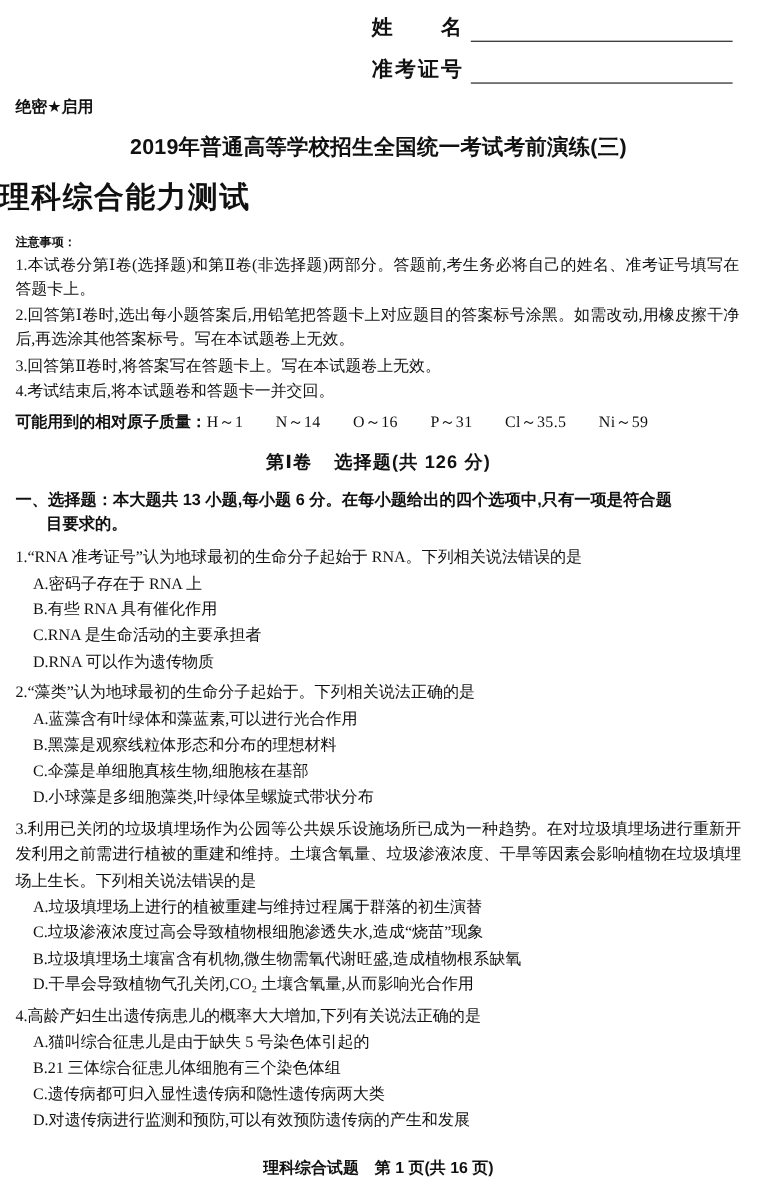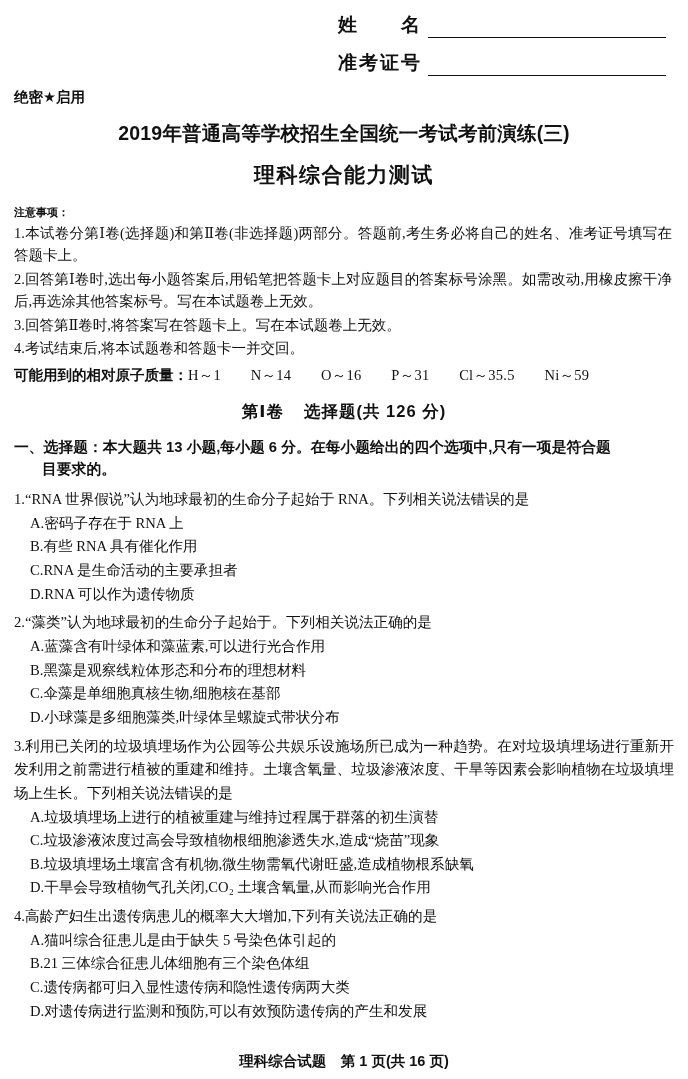--- a/index.html
+++ b/index.html
@@ -59,22 +59,21 @@
   
   .exam-title {
     text-align: center;
     font-size: 19.5px;
     font-weight: bold;
     margin-top: 13px;
     letter-spacing: 0.2px;
     font-family: "Liberation Sans", "DejaVu Sans", sans-serif;
   }
   .subject-title {
-    text-align: center;
-    font-size: 21px;
+    font-size: 27px;
     font-weight: bold;
     margin-top: 14px;
     letter-spacing: 1.5px;
     font-family: "Liberation Sans", "DejaVu Sans", sans-serif;
   }
 
   
   .notice-head {
     margin: 16px 0 2px 14px;
     font-size: 11px;
@@ -203,21 +202,21 @@
 
   <div class="section-intro">
     <span>一、选择题：本大题共 13 小题,每小题 6 分。在每小题给出的四个选项中,只有一项是符合题</span>
     <span class="indent2">目要求的。</span>
   </div>
 
   <div class="questions">
 
     <div>
       <div class="q-stem">
-        <span>1.</span><span>“RNA 世界假说”认为地球最初的生命分子起始于 RNA。下列相关说法错误的是</span>
+        <span>1.</span><span>“RNA 准考证号”认为地球最初的生命分子起始于 RNA。下列相关说法错误的是</span>
       </div>
       <div class="q-opts-2col">
         <span class="opt">A.密码子存在于 RNA 上</span>
         <span class="opt">B.有些 RNA 具有催化作用</span>
         <span class="opt">C.RNA 是生命活动的主要承担者</span>
         <span class="opt">D.RNA 可以作为遗传物质</span>
       </div>
     </div>
 
     <div>

